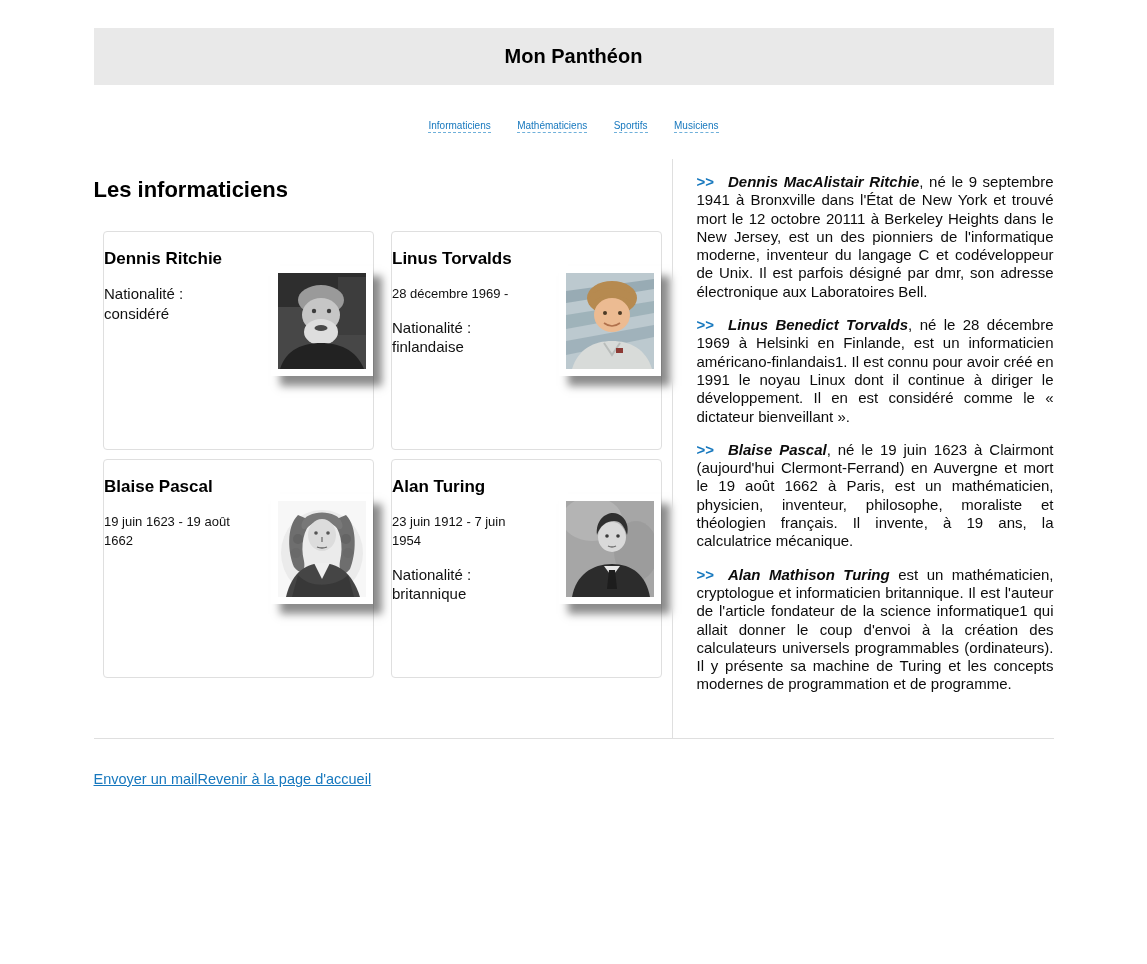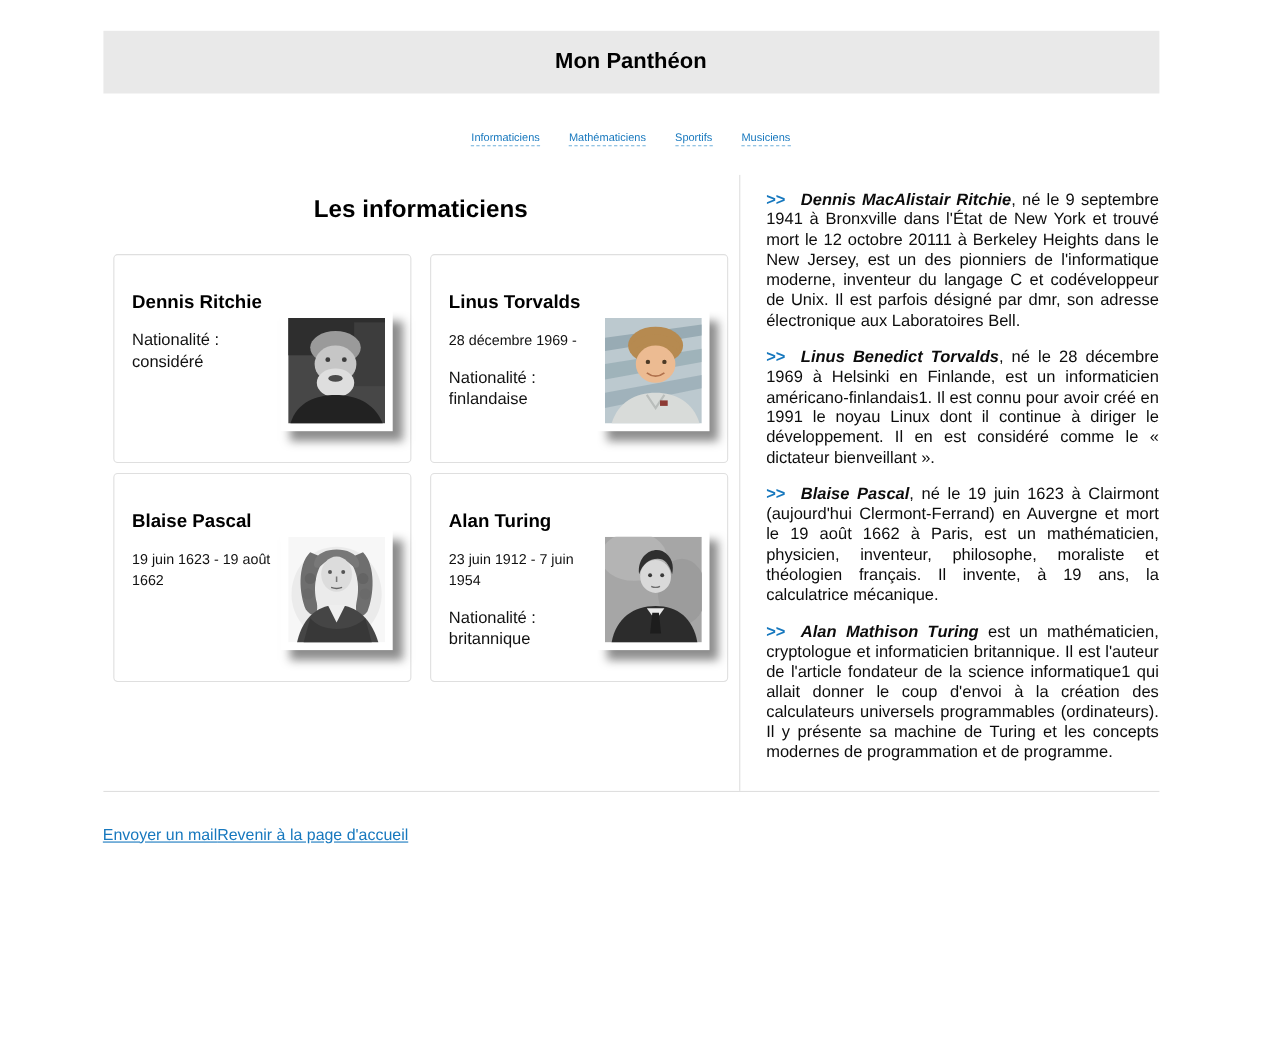--- a/index.html
+++ b/index.html
@@ -18,23 +18,23 @@
   .banner h1{margin:0;font-size:20px;font-weight:700;color:#000;}
 
   
   .topnav{margin-top:30px;text-align:center;}
   .topnav a{color:var(--blue);text-decoration:none;font-size:10px;
     border-bottom:1px dashed #6fb0da;padding-bottom:1px;margin:0 11px;cursor:pointer;text-align:right;}
 
   
   .content{display:flex;margin-top:26px;border-bottom:1px solid var(--border);}
   .left-col{width:578px;padding:0 0 60px;}
-  .left-col h2{text-align:center;font-size:22px;font-weight:700;color:#000;margin:18px 0 28px;}
+  .left-col h2{text-align:left;font-size:22px;font-weight:700;color:#000;margin:18px 0 28px;}
   .cards{display:grid;grid-template-columns:271px 271px;gap:9px 17px;justify-content:center;}
-  .card{border:1px solid var(--border);border-radius:4px;height:190px;padding:16px;background:#fff;}
+  .card{border:1px solid var(--border);border-radius:4px;height:219px;background:#fff;}
   .card-inner{display:flex;justify-content:space-between;height:100%;}
   .card-text{width:132px;}
   .person-name{font-weight:700;font-size:17px;line-height:1.3;color:#000;margin:16px 0 0;}
   .person-dates{font-size:13px;line-height:1.45;margin-top:15px;color:#111;}
   .person-nat{font-size:15px;line-height:1.3;margin-top:14px;color:#111;}
   .photo-frame{margin-top:34px;background:#fff;padding:7px;width:102px;height:110px;
     box-shadow:9px 10px 8px rgba(45,45,45,.55);flex:none;}
   .photo-frame svg{display:block;width:88px;height:96px;}
 
   .right-col{flex:1;border-left:1px solid var(--border);padding:14px 0 10px 24px;}

